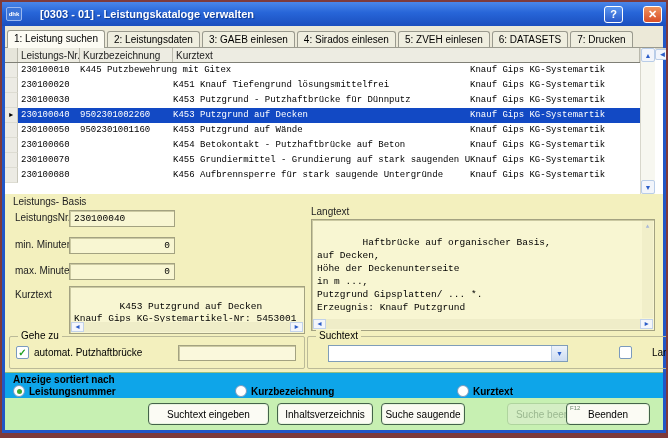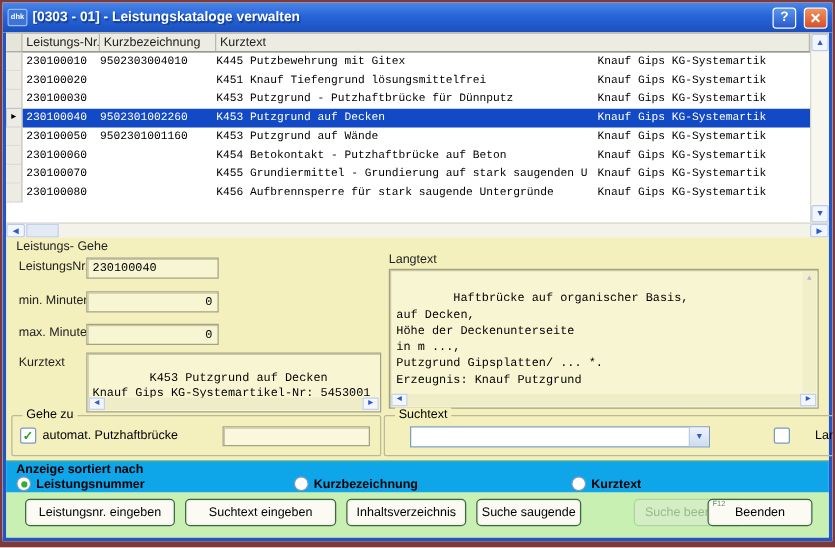--- a/index.html
+++ b/index.html
@@ -3,42 +3,42 @@
 <meta charset="utf-8">
 <style>
   * { box-sizing: border-box; }
   body { margin:0; background:#fff; font-family:"Liberation Sans", sans-serif; }
 
   .window { width:668px; height:438px; border:2px solid #7E3A3A; border-bottom-width:5px;
             display:flex; flex-direction:column; background:#ECE9D8; overflow:hidden; }
 
   
   .titlebar { height:24px; background:linear-gradient(180deg,#4A86E8 0%,#2765D8 45%,#1B4FBE 100%);
-              display:flex; align-items:center; padding:0 4px; gap:4px; flex:0 0 auto; }
+              display:flex; align-items:center; padding:0 4px; gap:18px; flex:0 0 auto; }
   .app-icon { width:16px; height:14px; background:#3C74D8; border:1px solid #9AB8F0; border-radius:2px;
               color:#fff; font-size:6px; font-weight:bold; text-align:center; line-height:12px; }
   .title-text { color:#fff; font-size:11px; font-weight:bold; text-shadow:1px 1px 1px #103A90;
                 flex:1; white-space:nowrap; overflow:hidden; }
   .tb-btn { width:19px; height:17px; border-radius:3px; color:#fff; font-size:11px; font-weight:bold;
             display:flex; align-items:center; justify-content:center; border:1px solid #fff; }
   .tb-help { background:linear-gradient(180deg,#5A96F0,#2A5ACA); }
   .tb-close { background:linear-gradient(180deg,#F0945E,#D84E28); margin-left:2px; }
 
   
   .framebody { flex:1; min-height:0; border-left:3px solid #2156C6; border-right:3px solid #2156C6;
                border-bottom:3px solid #2156C6; display:flex; flex-direction:column; background:#ECE9D8; }
 
   
   .tabstrip { height:21px; padding:3px 2px 0 2px; display:flex; gap:2px; align-items:flex-end; flex:0 0 auto; }
   .tab { font-size:10px; padding:2px 6px 2px 6px; background:#EFEEDF; border:1px solid #9A9A8E;
          border-bottom:none; border-radius:3px 3px 0 0; white-space:nowrap; color:#000; }
   .tab.active { background:#FCFBF3; padding-bottom:4px; position:relative; z-index:2; margin-bottom:-1px; }
 
   
-  .gridwrap { height:164px; display:flex; flex-direction:column; background:#fff;
+  .gridwrap { height:147px; display:flex; flex-direction:row; background:#fff;
               border-top:1px solid #9A9A8E; flex:0 0 auto; }
   .gridmain { flex:1; display:flex; min-height:0; }
   .gridcols { flex:1; min-width:0; display:flex; flex-direction:column; }
   .ghead { display:flex; height:15px; background:#EDECE2; font-size:10px; color:#222;
            border-bottom:1px solid #7F7F76; align-items:center; flex:0 0 auto; }
   .ghead .hsel { width:13px; height:100%; background:#E6E5DA; border-right:1px solid #B9B8AC; }
   .gh { padding-left:3px; border-right:1px solid #B9B8AC; height:100%; line-height:15px;
         white-space:nowrap; overflow:hidden; }
   .gh-nr { width:62px; } .gh-art { width:93px; } .gh-text { flex:1; }
   .grid-row { display:flex; height:15px; font-family:"Liberation Mono", monospace; font-size:9px;
@@ -119,34 +119,42 @@
 
   <div class="titlebar">
     <div class="app-icon">dhk</div>
     <div class="title-text">[0303 - 01] - Leistungskataloge verwalten</div>
     <div class="tb-btn tb-help">?</div>
     <div class="tb-btn tb-close">✕</div>
   </div>
 
   <div class="framebody">
 
+    <div class="tabstrip">
+      <div class="tab active">1: Leistung suchen</div>
+      <div class="tab">2: Leistungsdaten</div>
+      <div class="tab">3: GAEB einlesen</div>
+      <div class="tab">4: Sirados einlesen</div>
+      <div class="tab">5: ZVEH einlesen</div>
+      <div class="tab">6: DATASETS</div>
+      <div class="tab">7: Drucken</div>
+    </div>
 
     <div class="gridwrap">
       <div class="gridmain">
         <div class="gridcols">
           <div class="ghead">
             <div class="hsel"></div>
             <div class="gh gh-nr">Leistungs-Nr.</div>
             <div class="gh gh-art">Kurzbezeichnung</div>
             <div class="gh gh-text">Kurztext</div>
           </div>
           <div class="grid-row">
             <div class="rsel"></div>
             <div class="c-nr">230100010</div>
-            <div class="c-art">9502303004010</div>
             <div class="c-text">K445 Putzbewehrung mit Gitex</div>
             <div class="c-brand">Knauf Gips KG-Systemartik</div>
           </div>
           <div class="grid-row">
             <div class="rsel"></div>
             <div class="c-nr">230100020</div>
             <div class="c-art"></div>
             <div class="c-text">K451 Knauf Tiefengrund lösungsmittelfrei</div>
             <div class="c-brand">Knauf Gips KG-Systemartik</div>
           </div>
@@ -201,21 +209,21 @@
       <div class="hscroll">
         <div class="left-group">
           <div class="hbtn">◄</div>
           <div class="hthumb"></div>
         </div>
         <div class="hbtn">►</div>
       </div>
     </div>
 
     <div class="details">
-      <div class="sec-label">Leistungs- Gehe</div>
+      <div class="sec-label">Leistungs- Basis</div>
 
       <div class="f-label" style="left:10px; top:18px;">LeistungsNr.</div>
       <div class="fld sunken" style="left:64px; top:16px; width:106px;">230100040</div>
 
       <div class="f-label" style="left:10px; top:45px;">min. Minuten</div>
       <div class="fld sunken num" style="left:64px; top:43px; width:106px;">0</div>
 
       <div class="f-label" style="left:10px; top:71px;">max. Minuten</div>
       <div class="fld sunken num" style="left:64px; top:69px; width:106px;">0</div>
 
@@ -280,21 +288,20 @@
         <div class="radio"></div>
         <span>Kurzbezeichnung</span>
       </div>
       <div class="radio-item" style="left:452px;">
         <div class="radio"></div>
         <span>Kurztext</span>
       </div>
     </div>
 
     <div class="buttonbar">
-      <div class="btn" style="left:15px; width:120px;">Leistungsnr. eingeben</div>
       <div class="btn" style="left:143px; width:121px;">Suchtext eingeben</div>
       <div class="btn" style="left:272px; width:96px;">Inhaltsverzeichnis</div>
       <div class="btn" style="left:376px; width:84px;">Suche saugende</div>
       <div class="btn disabled" style="left:470px; width:88px;margin-left:32px;">Suche beenden</div>
       <div class="btn" style="left:561px; width:84px;">
         <span class="fkey">F12</span>
         <span>Beenden</span>
       </div>
     </div>
 

